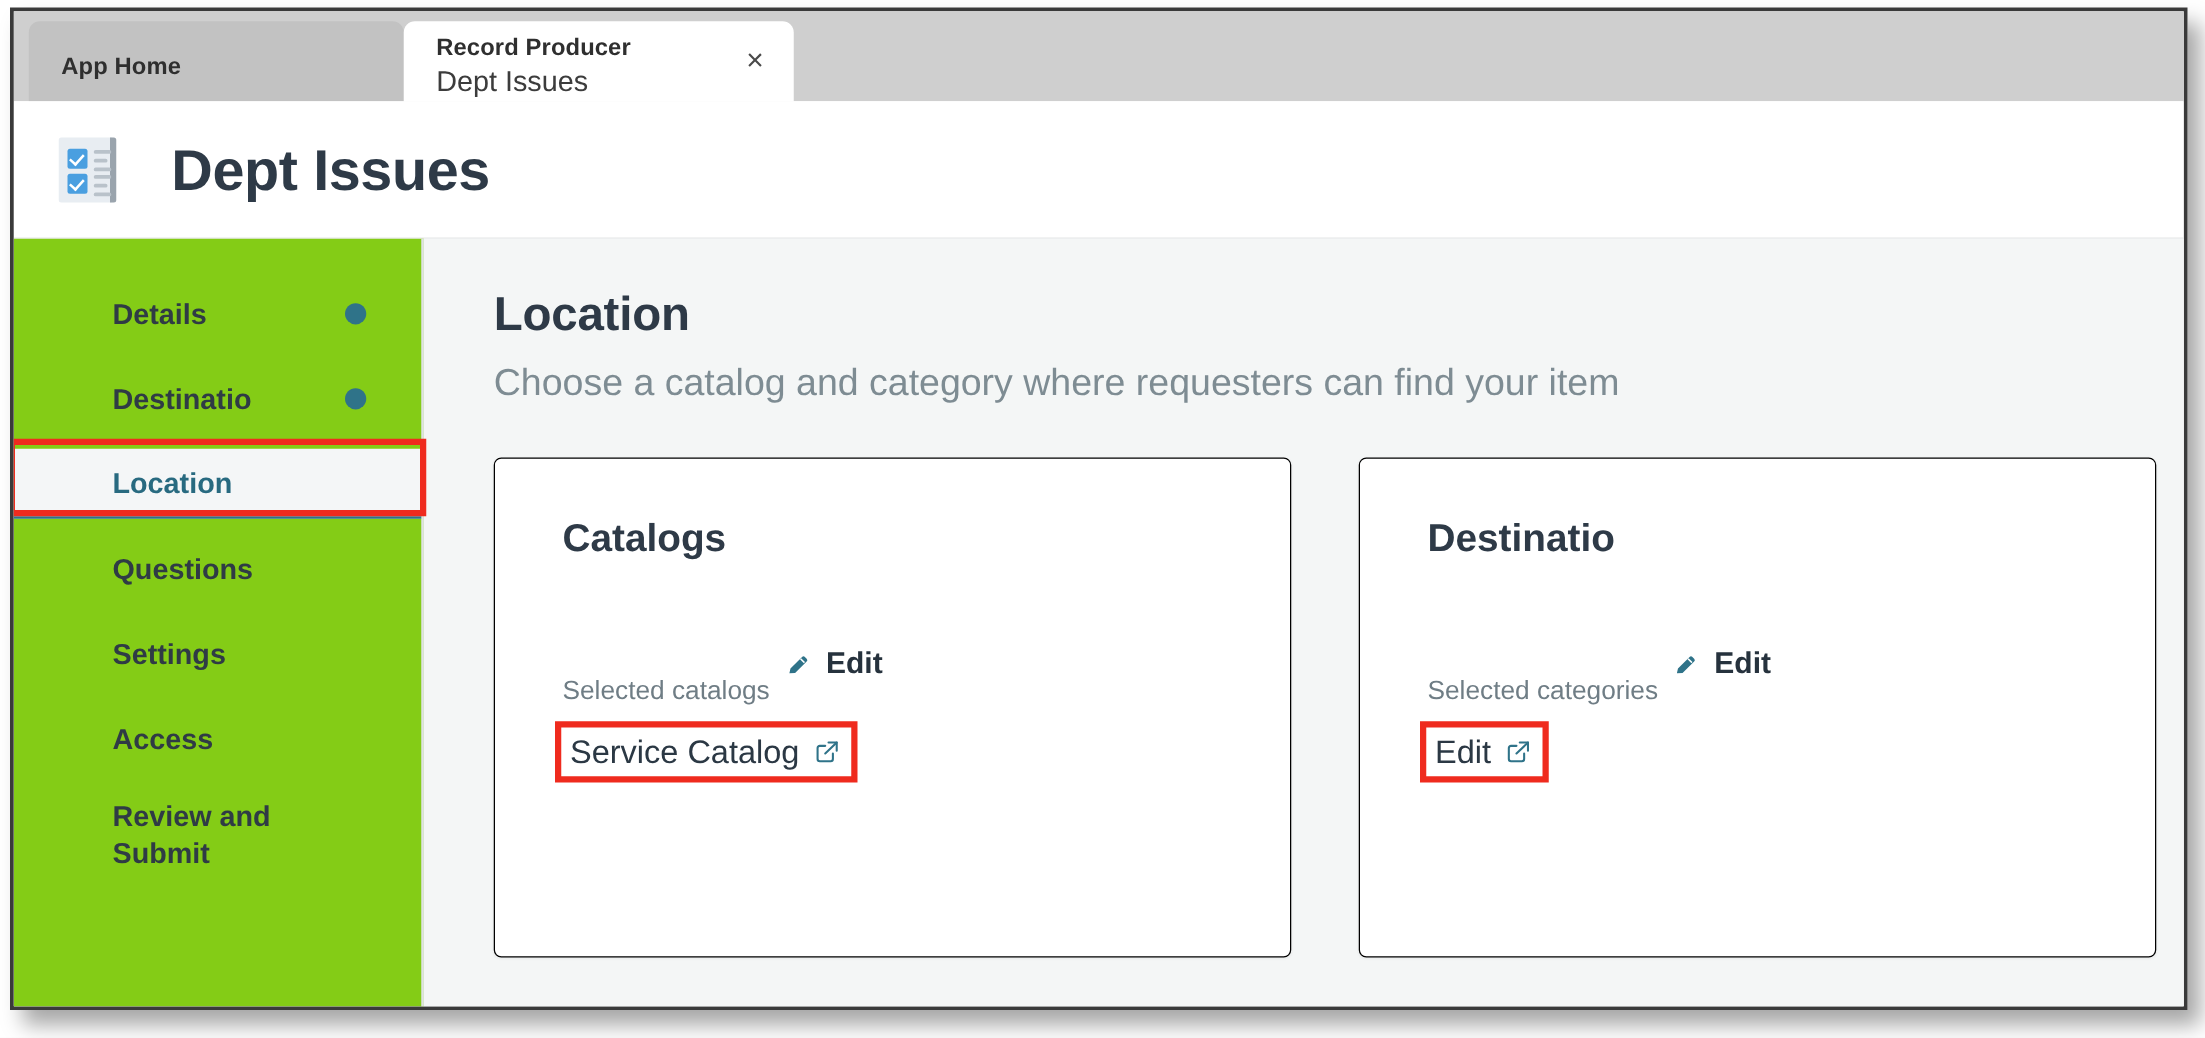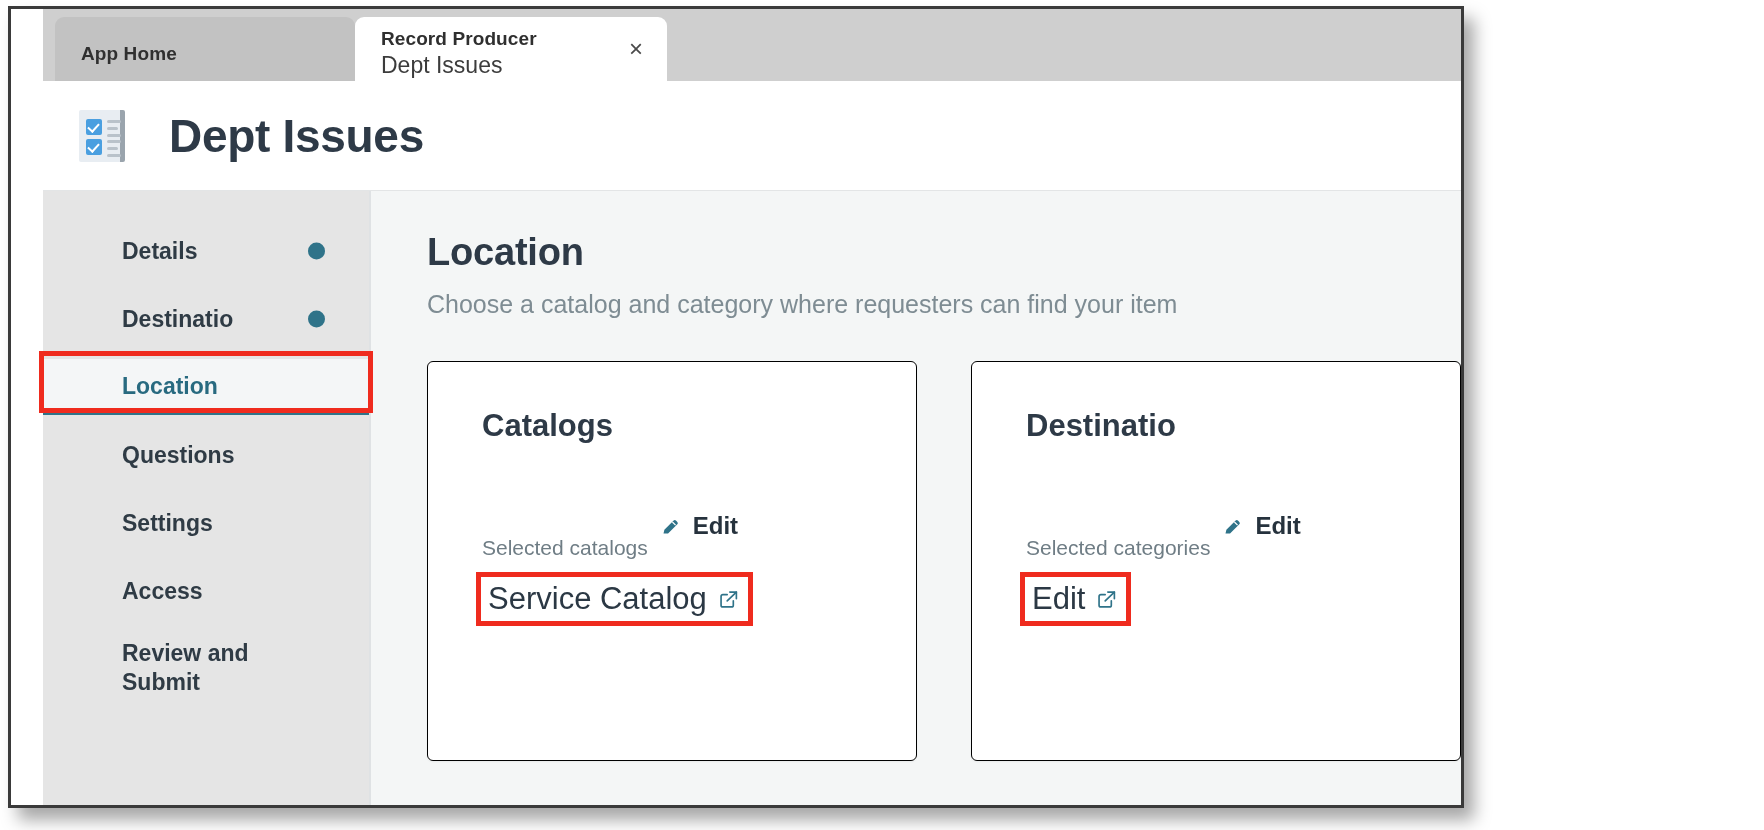--- a/index.html
+++ b/index.html
@@ -10,27 +10,26 @@
     background: #ffffff;
     font-family: "Liberation Sans", sans-serif;
     overflow: hidden;
   }
 
   
   #app-window {
     position: absolute;
     left: 8px;
     top: 6px;
-    width: 1456px;
+    width: 1742px;
     height: 802px;
     background: #ffffff;
     border: 3px solid #3a3a3a;
     box-shadow: 10px 12px 16px rgba(0,0,0,0.35);
     overflow: hidden;
-    padding-left: 32px;
   }
 
   
   #tab-strip {
     position: relative;
     height: 72px;
     background: #cfcfcf;
     display: flex;
     align-items: flex-end;
     padding-left: 12px;
@@ -143,21 +142,21 @@
   #body-split {
     display: flex;
     height: calc(802px - 72px - 111px);
     background: #ffffff;
   }
 
   
   #sidebar {
     width: 328px;
     flex: 0 0 328px;
-    background: #e5e5e5;
+    background: #84cc16;
     border-right: 2px solid #dfe2e4;
     padding-top: 32px;
     position: relative;
   }
   .nav-item {
     position: relative;
     height: 56px;
     display: flex;
     align-items: center;
     padding: 0 28px 0 79px;
@@ -211,21 +210,21 @@
     overflow: hidden;
   }
   #section-title {
     font-size: 38px;
     font-weight: 700;
     color: #2e3a47;
     letter-spacing: -0.2px;
   }
   #section-subtitle {
     margin-top: 16px;
-    font-size: 25px;
+    font-size: 30px;
     color: #7e8c93;
     font-weight: 400;
   }
 
   #card-row {
     display: flex;
     gap: 54px;
     margin-top: 42px;
   }
   .card {
@@ -272,21 +271,21 @@
   .value-row .red-box {
     position: absolute;
     left: -6px;
     top: -6px;
     right: -8px;
     bottom: -6px;
     border: 5px solid #ef2b1e;
     pointer-events: none;
   }
   .value-text {
-    font-size: 31px;
+    font-size: 26px;
     color: #2b3844;
     font-weight: 400;
   }
   .ext-icon { display: inline-flex; align-items: center; }
 </style>
 </head>
 <body>
 
 <div id="app-window">
 

